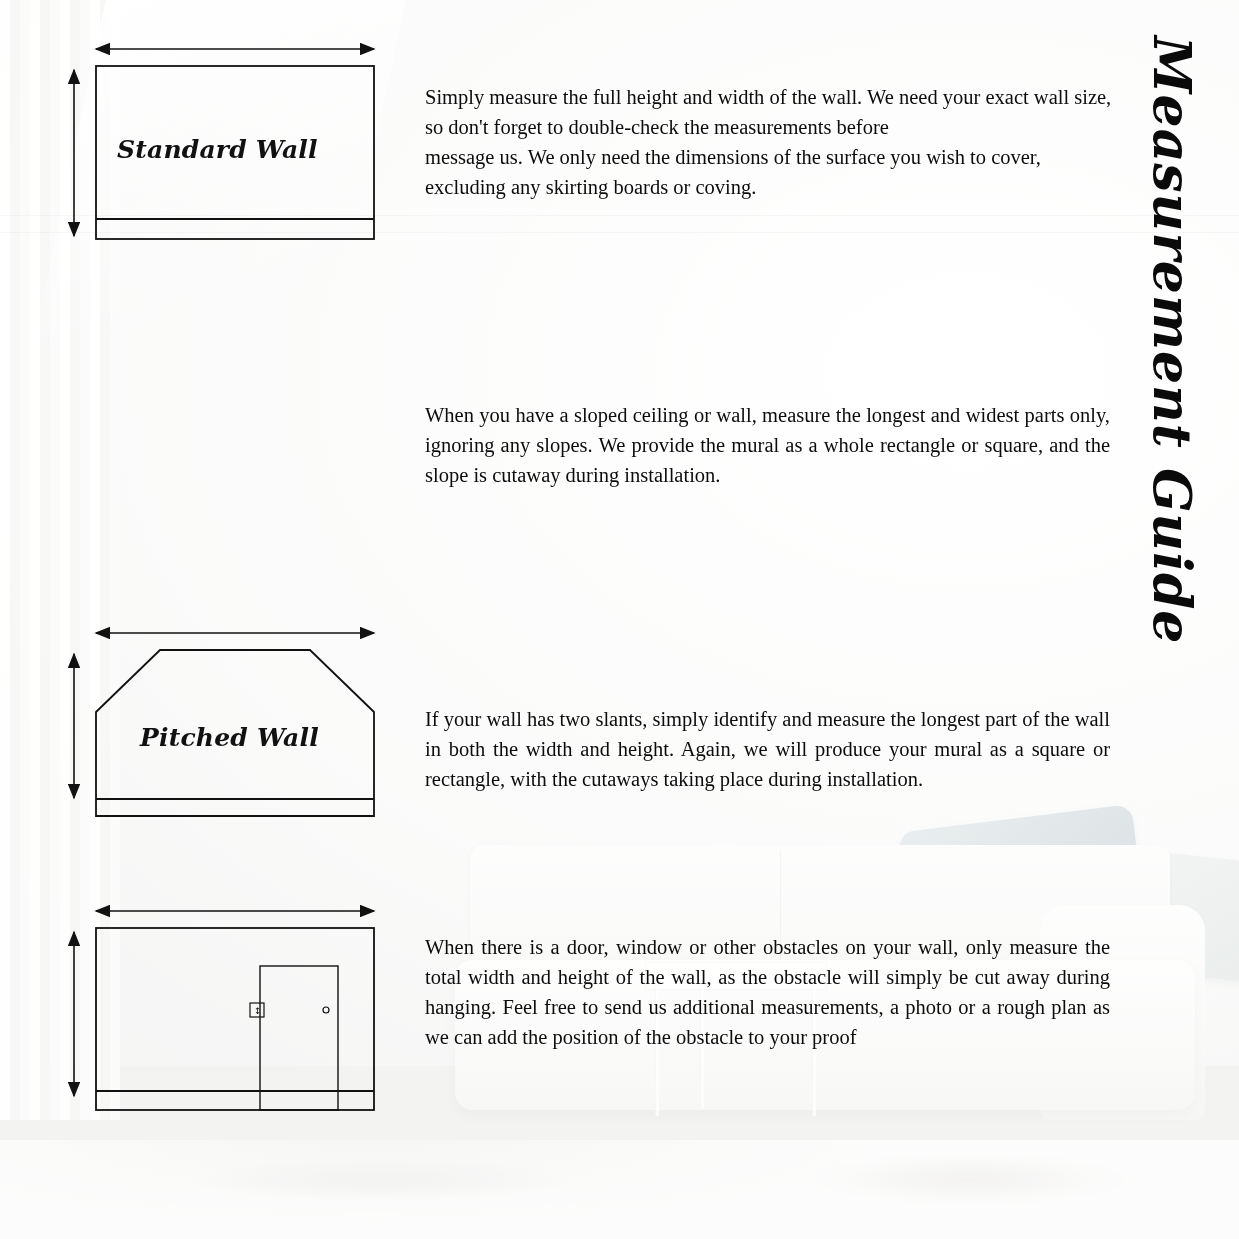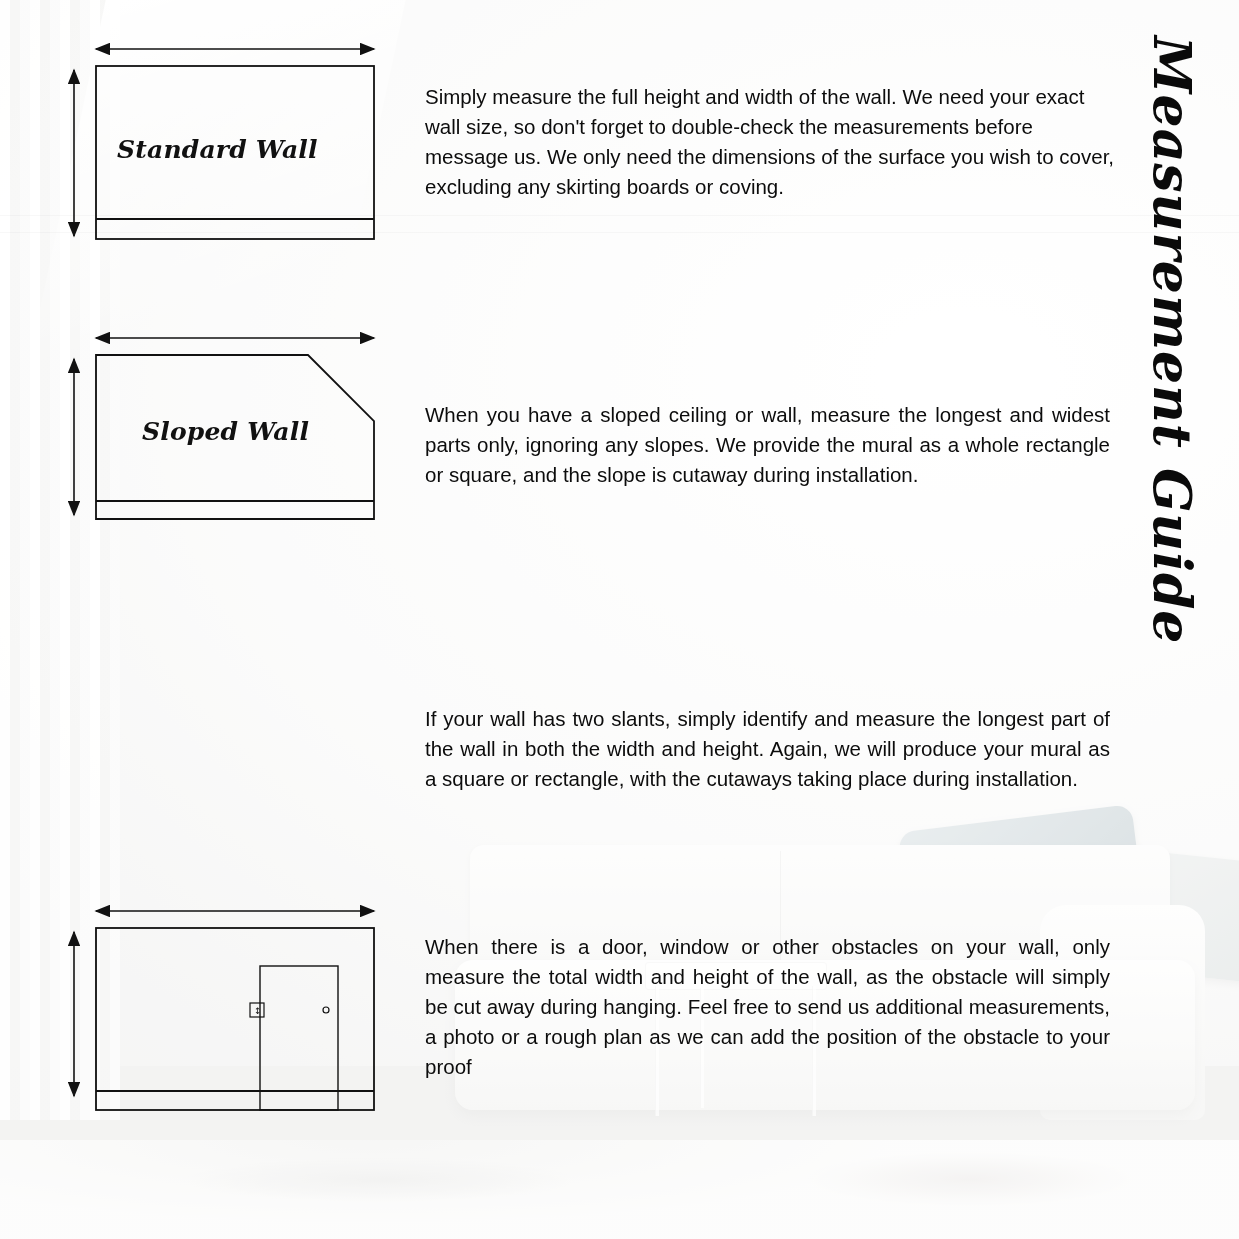--- a/index.html
+++ b/index.html
@@ -167,21 +167,21 @@
 
   
   .paras {
     position: absolute;
     left: 425px;
     width: 690px;
   }
   .para {
     position: absolute;
     width: 685px;
-    font-family: Liberation Sans, sans-serif;
+    font-family: Liberation Serif, serif;
     font-size: 20.5px;
     line-height: 30px;
     color: #0c0c0c;
     text-align: justify;
   }
   .para.left-align { text-align: left; }
 
   
   .vtitle {
     position: absolute;
@@ -276,30 +276,30 @@
           </marker>
         </defs>
         <line x1="36" y1="13" x2="314" y2="13" stroke="#111" stroke-width="1.6" marker-start="url(#al)" marker-end="url(#ar)"></line>
         <line x1="14" y1="34" x2="14" y2="200" stroke="#111" stroke-width="1.6" marker-start="url(#al)" marker-end="url(#ar)"></line>
         <rect x="36" y="30" width="278" height="173" fill="none" stroke="#111" stroke-width="1.8"></rect>
         <line x1="36" y1="183" x2="314" y2="183" stroke="#111" stroke-width="1.8"></line>
       </svg>
       <div class="diagram-label" style="left:57px; top:100px">Standard Wall</div>
     </div>
 
-    <div class="diagram-block" style="top:325px">
+
+    <div class="diagram-block" style="top:620px">
       <svg width="340" height="230" viewBox="0 0 340 230">
         <line x1="36" y1="13" x2="314" y2="13" stroke="#111" stroke-width="1.6" marker-start="url(#al)" marker-end="url(#ar)"></line>
-        <line x1="14" y1="34" x2="14" y2="190" stroke="#111" stroke-width="1.6" marker-start="url(#al)" marker-end="url(#ar)"></line>
-        <path d="M36,30 L248,30 L314,96 L314,194 L36,194 Z" fill="none" stroke="#111" stroke-width="1.8"></path>
-        <line x1="36" y1="176" x2="314" y2="176" stroke="#111" stroke-width="1.8"></line>
+        <line x1="14" y1="34" x2="14" y2="178" stroke="#111" stroke-width="1.6" marker-start="url(#al)" marker-end="url(#ar)"></line>
+        <path d="M36,92 L100,30 L250,30 L314,92 L314,196 L36,196 Z" fill="none" stroke="#111" stroke-width="1.8"></path>
+        <line x1="36" y1="179" x2="314" y2="179" stroke="#111" stroke-width="1.8"></line>
       </svg>
-      <div class="diagram-label" style="left:82px; top:93px">Sloped Wall</div>
+      <div class="diagram-label" style="left:80px; top:104px">Pitched Wall</div>
     </div>
-
 
     <div class="diagram-block" style="top:898px">
       <svg width="340" height="230" viewBox="0 0 340 230">
         <line x1="36" y1="13" x2="314" y2="13" stroke="#111" stroke-width="1.6" marker-start="url(#al)" marker-end="url(#ar)"></line>
         <line x1="14" y1="34" x2="14" y2="198" stroke="#111" stroke-width="1.6" marker-start="url(#al)" marker-end="url(#ar)"></line>
         <rect x="36" y="30" width="278" height="182" fill="none" stroke="#111" stroke-width="1.8"></rect>
         <line x1="36" y1="193" x2="314" y2="193" stroke="#111" stroke-width="1.8"></line>
 
         <rect x="200" y="68" width="78" height="144" fill="none" stroke="#111" stroke-width="1.4"></rect>
         <rect x="190" y="105" width="14" height="14" fill="none" stroke="#111" stroke-width="1.2"></rect>

